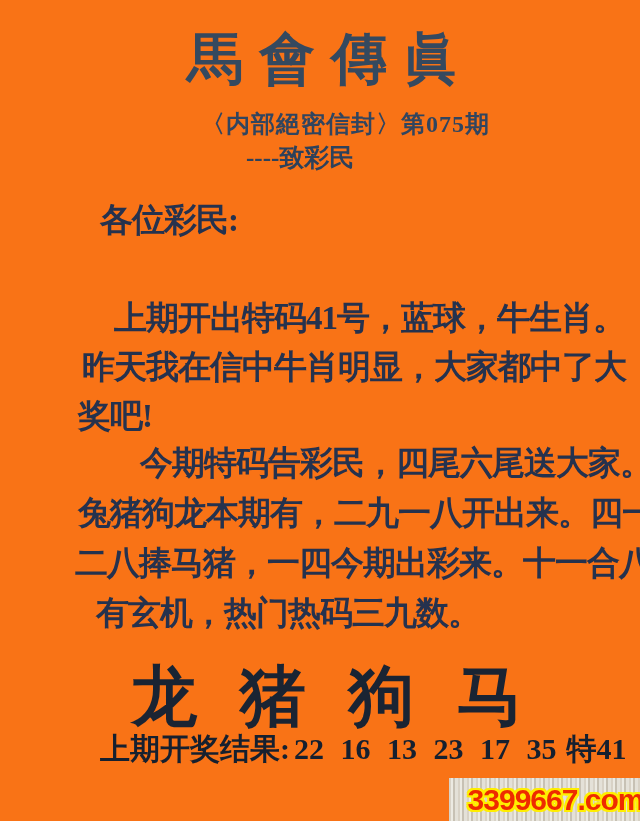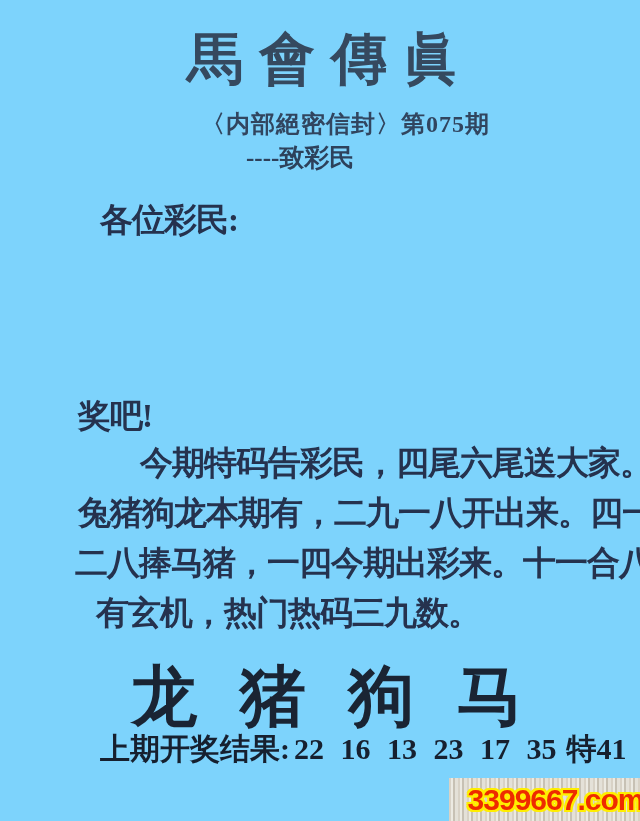--- a/index.html
+++ b/index.html
@@ -1,20 +1,20 @@
 <!DOCTYPE html>
 <html><head>
 <meta charset="utf-8">
 <style>
   html, body { margin: 0; padding: 0; }
   .page {
     position: relative;
     width: 640px;
     height: 821px;
-    background: #7dd3fc;
+    background: #f97316;
     overflow: hidden;
     font-family: "Liberation Serif", "DejaVu Serif", serif;
   }
   
   .title {
     position: absolute;
     top: 22px; left: 0; right: 0;
     text-align: center;
     padding-left: 22px;          
     font-size: 56px;
@@ -113,20 +113,22 @@
 </head>
 <body>
 
 <div class="page">
 
   <div class="title">馬會傳眞</div>
   <div class="subtitle">〈内部絕密信封〉第075期</div>
   <div class="dedication">----致彩民</div>
 
   <div class="bline l1">各位彩民:</div>
+  <div class="bline l3">上期开出特码41号，蓝球，牛生肖。</div>
+  <div class="bline l4">昨天我在信中牛肖明显，大家都中了大</div>
   <div class="bline l5">奖吧!</div>
   <div class="bline l6">今期特码告彩民，四尾六尾送大家。</div>
   <div class="bline l7">兔猪狗龙本期有，二九一八开出来。四一</div>
   <div class="bline l8">二八捧马猪，一四今期出彩来。十一合八</div>
   <div class="bline l9">有玄机，热门热码三九数。</div>
 
   <div class="zodiac-line">
     <span>龙</span>
     <span>猪</span>
     <span>狗</span>

